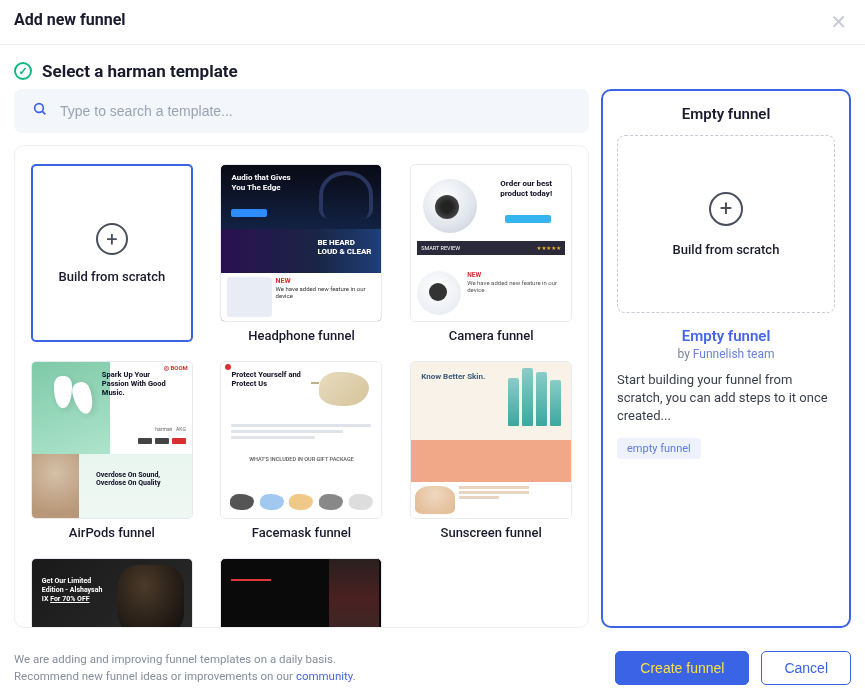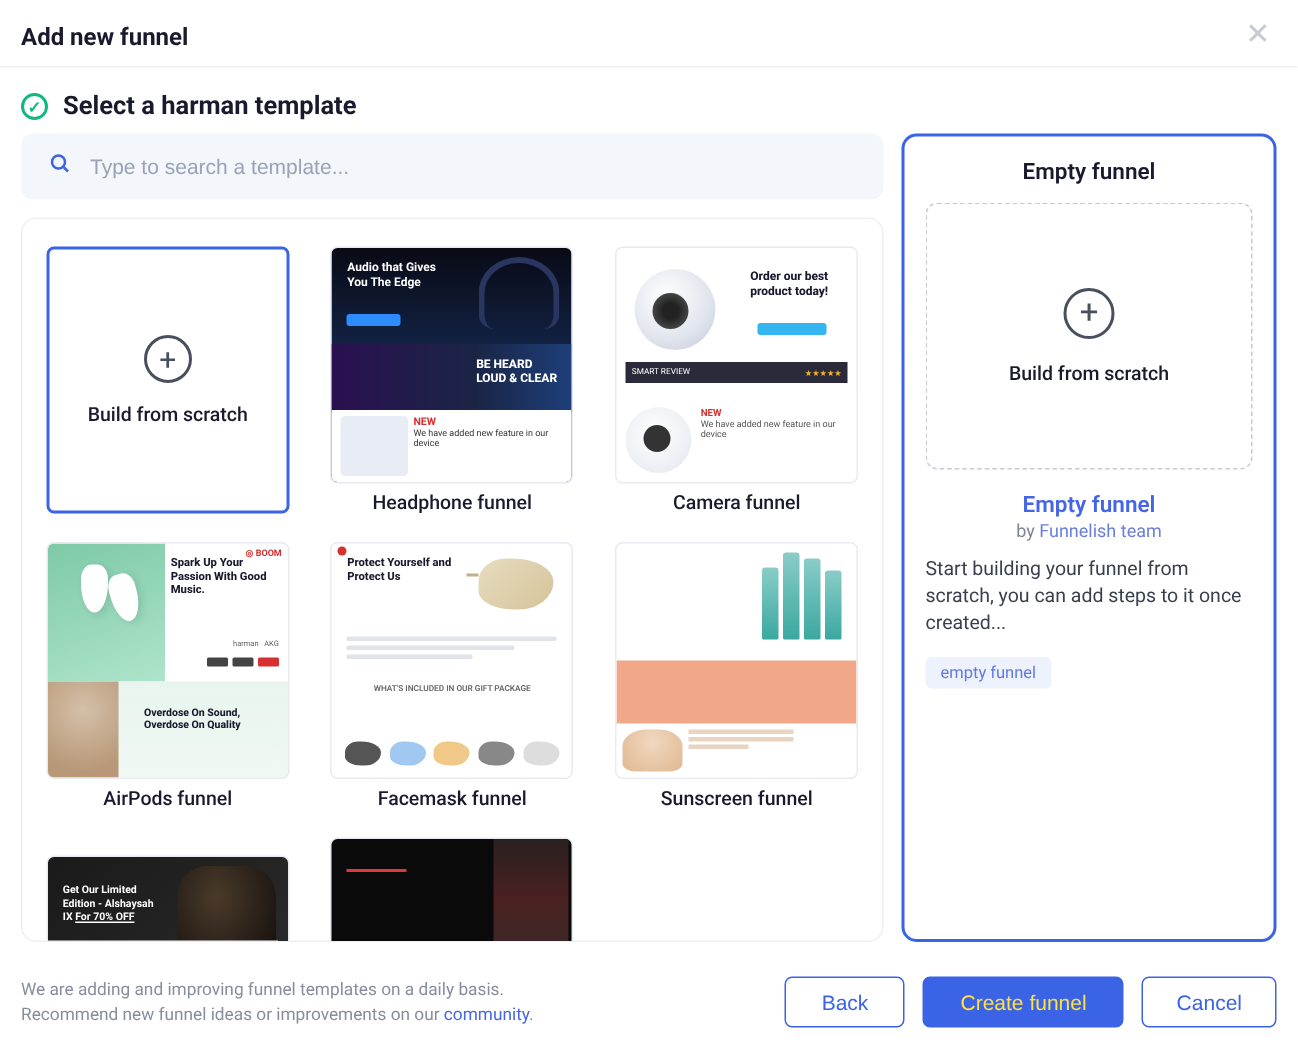--- a/index.html
+++ b/index.html
@@ -1,18 +1,18 @@
 <!DOCTYPE html>
 <html><head>
   <meta charset="utf-8">
   <style>
     * { box-sizing: border-box; margin: 0; padding: 0; }
     body { font-family: -apple-system, BlinkMacSystemFont, "Segoe UI", Roboto, sans-serif; background: #fff; color: #1a1a2e; width: 865px; height: 699px; overflow: hidden; }
     .modal { display: flex; flex-direction: column; height: 100%; }
-    .header { display: flex; align-items: flex-end; justify-content: space-between; padding: 10px 14px; border-bottom: 1px solid #eceff4; }
+    .header { display: flex; align-items: flex-start; justify-content: space-between; padding: 10px 14px; border-bottom: 1px solid #eceff4; }
     .header-title { font-size: 16px; font-weight: 700; color: #1a1a2e; }
     .close-x { color: #c6cad4; font-size: 20px; line-height: 1; cursor: pointer; padding: 2px 4px; }
     .step-row { display: flex; align-items: center; gap: 10px; padding: 16px 14px 8px 14px; }
     .step-icon { width: 18px; height: 18px; border: 2px solid #11b981; border-radius: 50%; display: flex; align-items: center; justify-content: center; color: #11b981; font-size: 11px; font-weight: 700; }
     .step-title { font-size: 17px; font-weight: 700; color: #1a1a2e; }
     .body { display: flex; gap: 12px; padding: 0 14px 10px 14px; flex: 1; min-height: 0; }
     .left { display: flex; flex-direction: column; flex: 1; min-width: 0; }
     .search-wrap { background: #f3f6fb; border-radius: 8px; display: flex; align-items: center; gap: 12px; padding: 12px 18px; margin-bottom: 12px; }
     .search-icon { color: #3a63e6; }
     .search-input { border: none; background: transparent; outline: none; font-size: 14px; color: #555; flex: 1; }
@@ -64,21 +64,21 @@
     .thumb-camera .banner span.gold { color: #f0b030; }
     .thumb-camera .bot { position: absolute; bottom: 0; left: 0; right: 0; height: 56px; background: #fff; display: flex; gap: 6px; padding: 6px; }
     .thumb-camera .bot .cam2 { width: 44px; height: 44px; background: radial-gradient(circle at 45% 40%, #fff 0%, #e2e6ee 100%); border-radius: 50%; position: relative; }
     .thumb-camera .bot .cam2::after { content: ''; position: absolute; top: 12px; left: 12px; width: 18px; height: 18px; background: #333; border-radius: 50%; }
     .thumb-camera .bot .txt2 { font-size: 6px; color: #555; flex: 1; }
     .thumb-camera .bot .txt2 b { color: #d63030; display: block; font-size: 6.5px; }
     .thumb-airpods { background: #fff; position: relative; }
     .thumb-airpods .left-g { position: absolute; top: 0; left: 0; width: 78px; height: 92px; background: linear-gradient(160deg, #7ec9a8 0%, #aee4cb 100%); }
     .thumb-airpods .pod { position: absolute; top: 14px; left: 22px; width: 18px; height: 32px; background: #fff; border-radius: 40% 40% 50% 50% / 30% 30% 60% 60%; box-shadow: 2px 2px 6px rgba(0,0,0,0.1); }
     .thumb-airpods .pod2 { left: 42px; top: 20px; transform: rotate(-15deg); }
-    .thumb-airpods .txt { position: absolute; top: 8px; right: 8px; font-size: 7.5px; font-weight: 800; line-height: 1.2; width: 70px; }
+    .thumb-airpods .txt { position: absolute; top: 8px; right: 20px; font-size: 7.5px; font-weight: 800; line-height: 1.2; width: 70px; }
     .thumb-airpods .brand { position: absolute; top: 64px; right: 6px; font-size: 5px; color: #666; display: flex; gap: 4px; }
     .thumb-airpods .brands2 { position: absolute; top: 76px; right: 6px; display: flex; gap: 3px; }
     .thumb-airpods .brands2 span { width: 14px; height: 6px; background: #444; border-radius: 1px; }
     .thumb-airpods .brands2 span.r { background: #d63030; }
     .thumb-airpods .bot { position: absolute; bottom: 0; left: 0; right: 0; height: 64px; background: linear-gradient(180deg, #e8f5ee 0%, #f0f8f4 100%); display: flex; }
     .thumb-airpods .bot .face { width: 78px; height: 64px; background: radial-gradient(circle at 50% 30%, #d4c0a8 0%, #b89878 80%); }
     .thumb-airpods .bot .txt2 { padding: 17px; font-size: 7px; font-weight: 800; line-height: 1.2; }
     .thumb-facemask { background: #fff; position: relative; }
     .thumb-facemask .top { padding: 8px 10px; display: flex; justify-content: space-between; }
     .thumb-facemask .top .t { font-size: 7.5px; font-weight: 800; width: 70px; line-height: 1.2; }
@@ -232,41 +232,44 @@
                   <span></span>
                   <span></span>
                   <span></span>
                 </div>
             </div>
             <div class="card-label">Facemask funnel</div>
           </div>
 
           <div class="card">
             <div class="thumb thumb-sunscreen">
+              <div class="top">
+                  <div class="t">Know Better Skin.</div>
+                </div>
               <div class="tubes">
                   <span></span>
                   <span></span>
                   <span></span>
                   <span></span>
                 </div>
               <div class="mid"></div>
               <div class="bot">
                   <div class="face"></div>
                   <div class="lines2">
                     <div></div>
                     <div></div>
                     <div style="width:40px"></div>
                   </div>
                 </div>
             </div>
             <div class="card-label">Sunscreen funnel</div>
           </div>
 
           <div class="card">
-            <div class="thumb thumb-darkoffer" style="height:80px;margin-top:12px;">
+            <div class="thumb thumb-darkoffer" style="height:80px;">
               <div class="t"><span>Get Our Limited<br>Edition - Alshaysah<br>IX <u>For 70% OFF</u></span></div>
               <div class="prod"></div>
             </div>
           </div>
 
           <div class="card">
             <div class="thumb thumb-airbrush" style="height:80px;">
               <div class="line"></div>
               <div class="prod"></div>
             </div>
@@ -287,18 +290,17 @@
       <div><span class="tag">empty funnel</span></div>
     </div>
   </div>
 
   <div class="footer">
     <div class="footer-text">
       <span>We are adding and improving funnel templates on a daily basis.</span><br>
       <span>Recommend new funnel ideas or improvements on our </span><span class="link">community</span><span>.</span>
     </div>
     <div class="footer-buttons">
-      <button class="btn">Back</button>
       <button class="btn primary">Create funnel</button>
       <button class="btn">Cancel</button>
     </div>
   </div>
 </div>
 
 </body></html>

